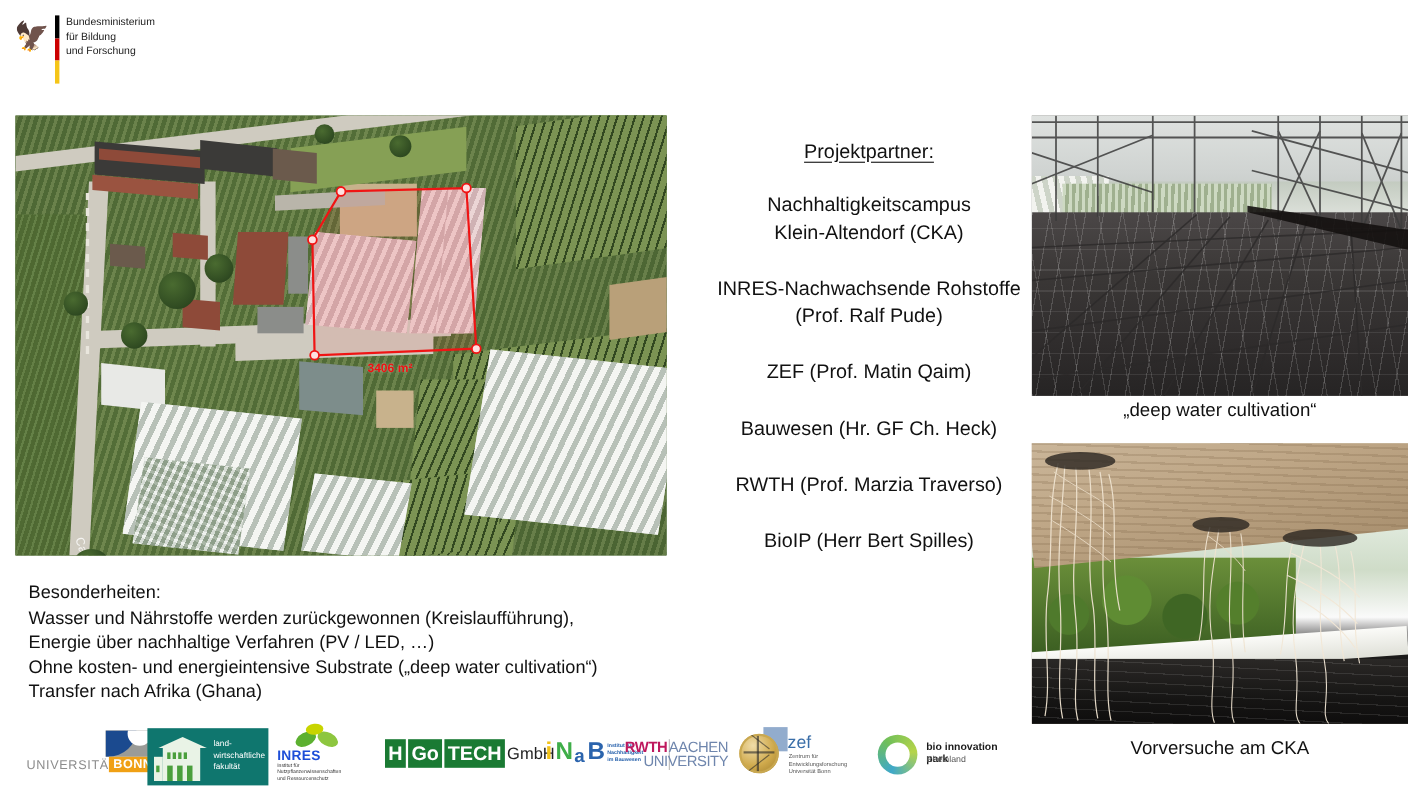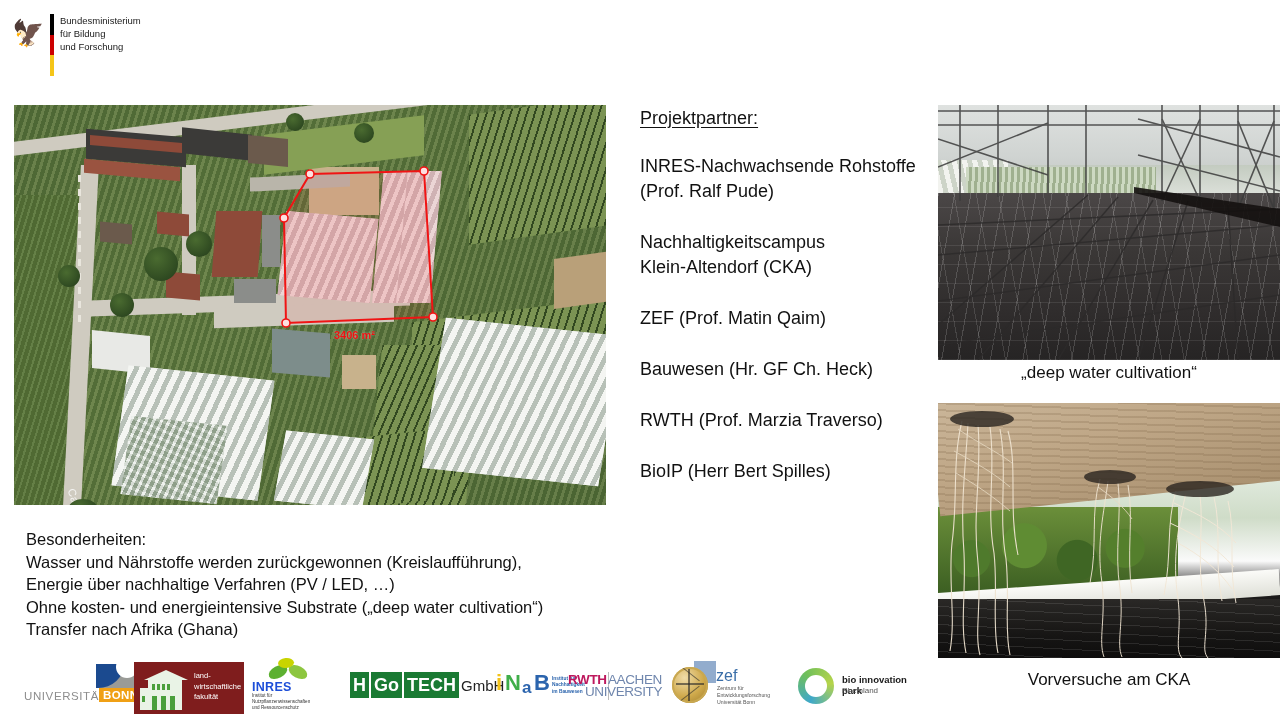--- a/index.html
+++ b/index.html
@@ -111,21 +111,21 @@
     text-shadow: 0 0 2px rgba(255,255,255,.55);
   }
   .watermark {
     position: absolute; left: 63px; top: 382px;
     font-size: 11px; color: rgba(255,255,255,.78);
     transform: rotate(72deg); transform-origin: left top;
     white-space: nowrap; letter-spacing: .3px;
   }
 
   
-  .partners { position: absolute; left: 640px; top: 108px; width: 300px; }
+  .partners { position: absolute; left: 640px; top: 128px; width: 300px; text-align: center; }
   .partners-head {
     font-size: 18px; color: #111; text-decoration: underline;
     text-underline-offset: 3px; margin-bottom: 25px;
   }
   .partner-item { font-size: 18px; color: #111; line-height: 25px; margin-bottom: 26px; white-space: nowrap; }
   .partner-item:last-child { margin-bottom: 16px; }
 
   
   .features { position: absolute; left: 26px; top: 528px; }
   .features div { font-size: 16.5px; color: #111; line-height: 22.5px; white-space: nowrap; }
@@ -208,21 +208,21 @@
   .ub-word { position: absolute; left: 0; top: 26px; font-size: 11.5px; color: #8d8d8d; letter-spacing: .6px; }
   .ub-bonn { position: absolute; left: 75px; top: 24px; background: #f0a015; color: #fff;
              font-size: 11.5px; font-weight: bold; letter-spacing: .4px; padding: 1px 4px; }
   .ub-mark { position: absolute; left: 72px; top: 0px; width: 56px; height: 24px;
              background: #9a9b97; overflow: hidden; }
   .ub-mark i { position: absolute; left: 0; top: 0; width: 28px; height: 24px; background: #1b4a8f;
                border-bottom-right-radius: 26px 24px; }
   .ub-mark b { position: absolute; left: 20px; top: -8px; width: 22px; height: 22px;
                background: #fff; border-radius: 50%; }
 
-  .lwf { left: 134px; top: 6px; width: 110px; height: 52px; background: #7f1d1d; }
+  .lwf { left: 134px; top: 6px; width: 110px; height: 52px; background: #0f766e; }
   .lwf-house { position: absolute; left: 6px; top: 8px; width: 50px; height: 40px; }
   .lwf-roof { position: absolute; left: 4px; top: 0; width: 0; height: 0;
               border-left: 22px solid transparent; border-right: 22px solid transparent;
               border-bottom: 10px solid #e9f3e6; }
   .lwf-body { position: absolute; left: 8px; top: 10px; width: 34px; height: 30px; background: #e9f3e6; }
   .lwf-win { position: absolute; background: #4a9f3c; }
   .lwf-tower { position: absolute; left: 0px; top: 18px; width: 8px; height: 22px; background: #e9f3e6; }
   .lwf-txt { position: absolute; left: 60px; top: 9px; font-size: 7.5px; color: #fff; line-height: 10.5px; }
 
   .inres { left: 252px; top: 2px; width: 82px; height: 58px; }
@@ -354,26 +354,26 @@
         <circle cx="272" cy="218" r="4"></circle>
         <circle cx="270" cy="113" r="4"></circle>
       </g>
     </svg>
     <div class="area-label">3406 m²</div>
   </div>
 
   <div class="partners">
     <div class="partners-head">Projektpartner:</div>
     <div class="partner-item">
+      <div>Nachhaltigkeitscampus</div>
+      <div>Klein-Altendorf (CKA)</div>
+    </div>
+    <div class="partner-item">
       <div>INRES-Nachwachsende Rohstoffe</div>
       <div>(Prof. Ralf Pude)</div>
-    </div>
-    <div class="partner-item">
-      <div>Nachhaltigkeitscampus</div>
-      <div>Klein-Altendorf (CKA)</div>
     </div>
     <div class="partner-item">
       <div>ZEF (Prof. Matin Qaim)</div>
     </div>
     <div class="partner-item">
       <div>Bauwesen (Hr. GF Ch. Heck)</div>
     </div>
     <div class="partner-item">
       <div>RWTH (Prof. Marzia Traverso)</div>
     </div>

